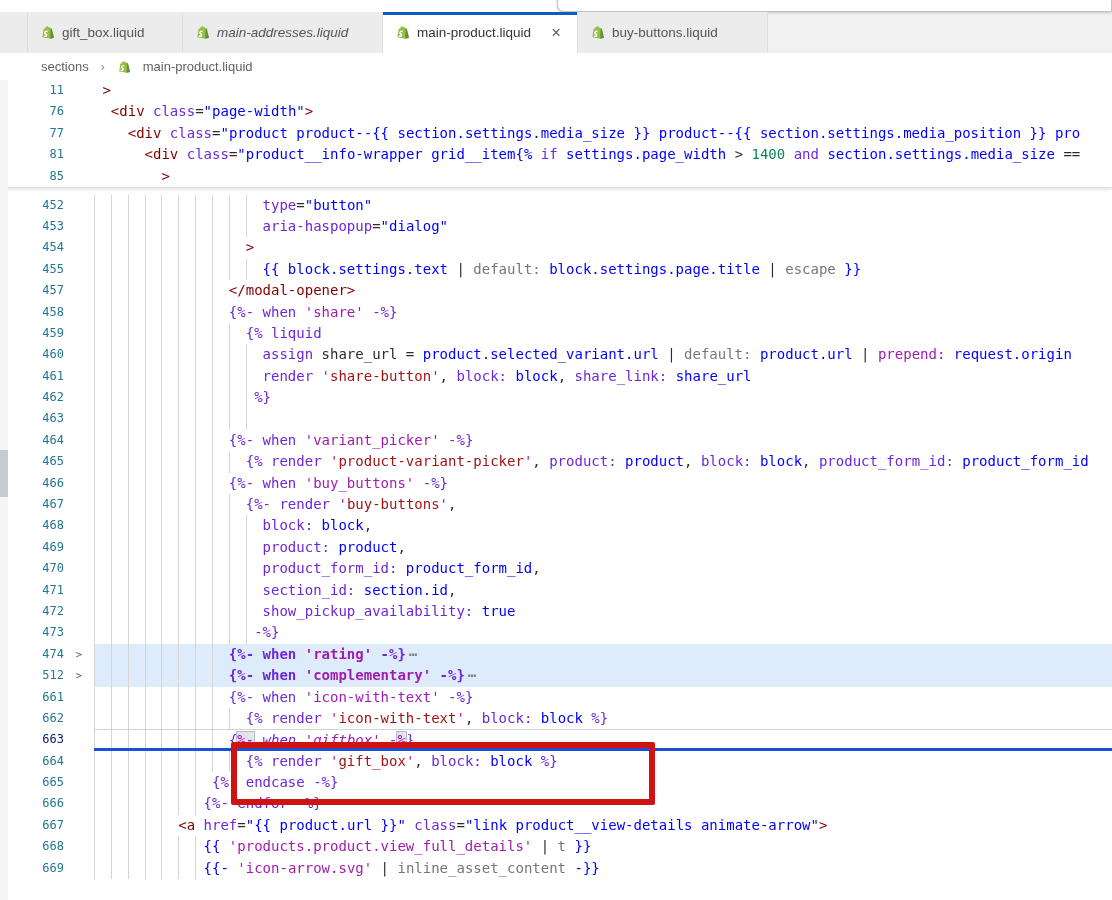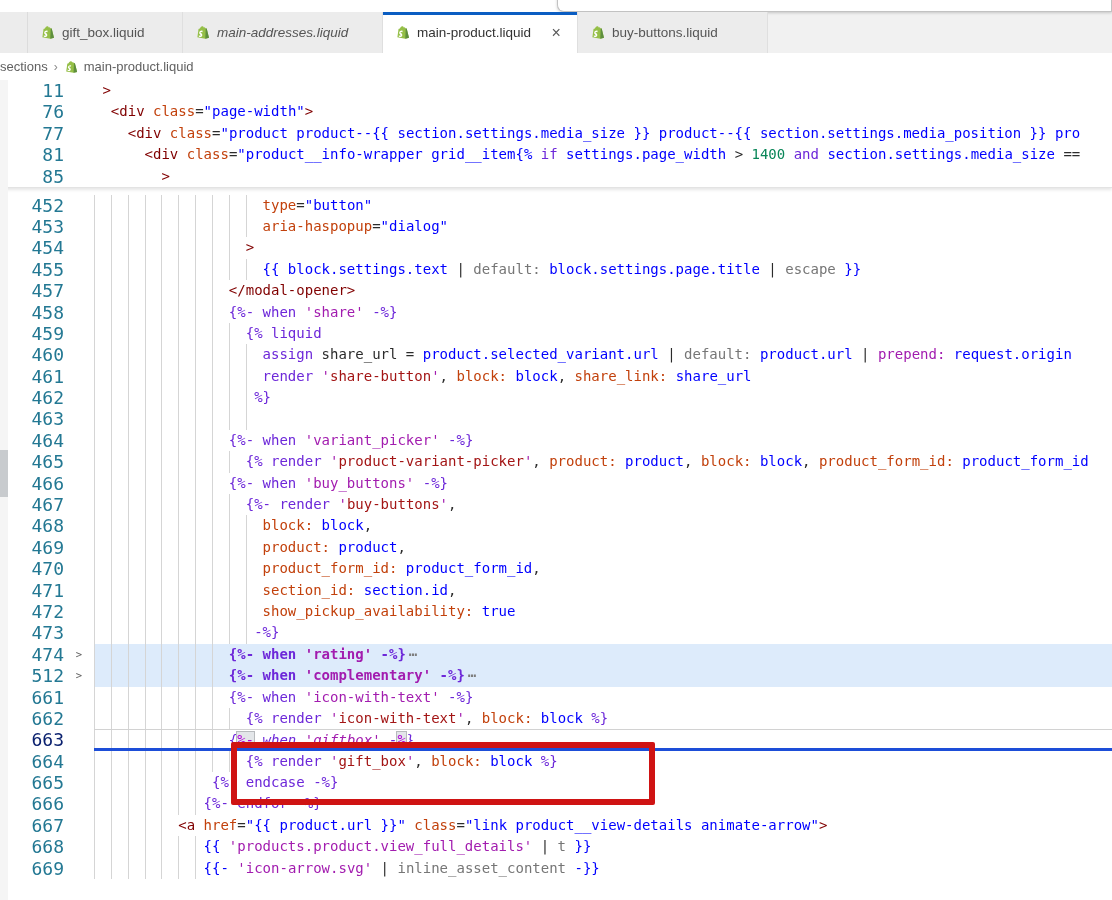--- a/index.html
+++ b/index.html
@@ -24,51 +24,51 @@
   .tab.active { background:#fff; color:#333; }
   .tab.active::before { content:""; position:absolute; left:0; right:0; top:0; height:2.5px;
     background:#0a5dc2; }
   .tab.italic .tab-label { font-style:italic;text-align:center; }
   .tab .close { margin-left:10px; color:#5a5a5a; font-size:16px; line-height:16px;
     width:16px; text-align:center; border-radius:3px; }
   .tab-spacer { flex:1; background:#f1f1f1; }
   .sicon { width:15px; height:15px; flex:none; display:inline-block; }
 
   
-  #breadcrumb { height:27px; display:flex; align-items:center; 
-    font-size:13px; color:#616161; gap:6px; background:#fff; }
+  #breadcrumb { height:27px; display:flex; align-items:center; padding-left:41px;
+    font-size:13px; color:#616161; gap:12px; background:#fff; }
   #breadcrumb .sep { color:#8d8d8d; font-size:12px; }
   #breadcrumb .sicon { width:14px; height:14px; }
 
   
   #editor { position:relative; height:820px; background:#fff; overflow:hidden; }
   #left-strip { position:absolute; left:0; top:0; bottom:0; width:8px; background:#f5f5f5; z-index:6; }
   #left-strip .thumb { position:absolute; left:0; width:8px; top:370px; height:47px; background:#c8cbce; }
 
   .row { display:flex; height:21.4px; line-height:21.4px;
     font-family:"DejaVu Sans Mono", monospace; font-size:14px; white-space:pre; }
-  .num { width:64px; flex:none; text-align:right; color:#237893; font-size:18px;
+  .num { width:64px; flex:none; text-align:right; color:#237893; font-size:12px;
     padding-right:0; user-select:none; }
   .num.activeNum { color:#0b216f; }
   .foldcol { width:30px; flex:none; text-align:center; color:#616161; font-size:10.5px;
     user-select:none; }
   .ct { flex:1; position:relative; overflow:hidden; min-width:0; color:#000; }
   .guides { position:absolute; left:0; top:0; bottom:0; pointer-events:none;
     background:repeating-linear-gradient(to right, #d5d5d5 0 1px, transparent 1px 2ch); }
   .ct.foldedbg { background:#ddebfb;font-weight:bold; }
   .ct.activeline { border-top:1px solid #d2d2d2; border-bottom:3px solid #1d4ed8;font-style:italic; }
 
   #sticky { position:relative; border-bottom:1px solid #e3e3e3;
     box-shadow:0 2px 3px rgba(0,0,0,.10); background:#fff; z-index:4; }
   .row.clip { height:6.6px; overflow:hidden; }
   .row.clip .ct .lt, .row.clip .guides { transform:translateY(-14.5px); }
 
   
   .tk-tag  { color:#800000; }
-  .tk-attr { color:#c2410c; }
+  .tk-attr { color:#6d28d9; }
   .tk-blu  { color:#0000ff; }
   .tk-kw   { color:#6d28d9; }
   .tk-str  { color:#a21caf; }
   .tk-lnk  { color:#a31515; border-bottom:1.6px solid #97302f; padding-bottom:4px; }
   .tk-num  { color:#098658; }
   .tk-flt  { color:#767676; }
   .tk-pun  { color:#2b2b2b; }
   .tk-brk  { color:#af00db; background:#e3e6e9; outline:1px solid #b7babd; }
   .tk-fold { color:#7d7d7d; letter-spacing:1px; padding-left:3px; }
 

